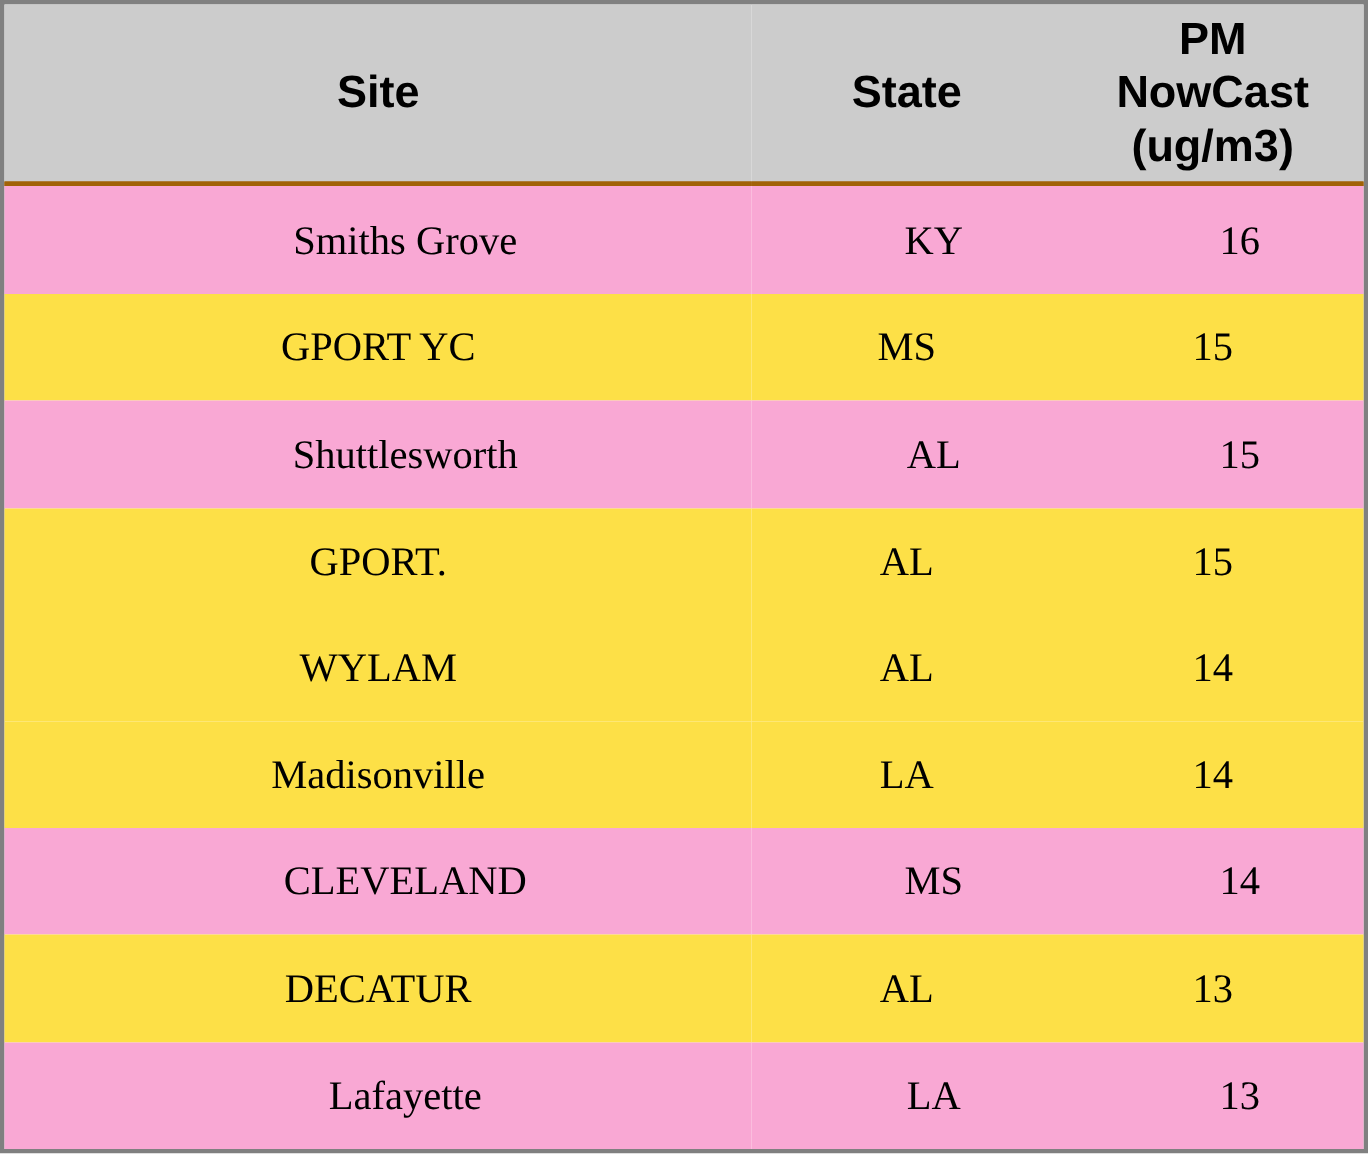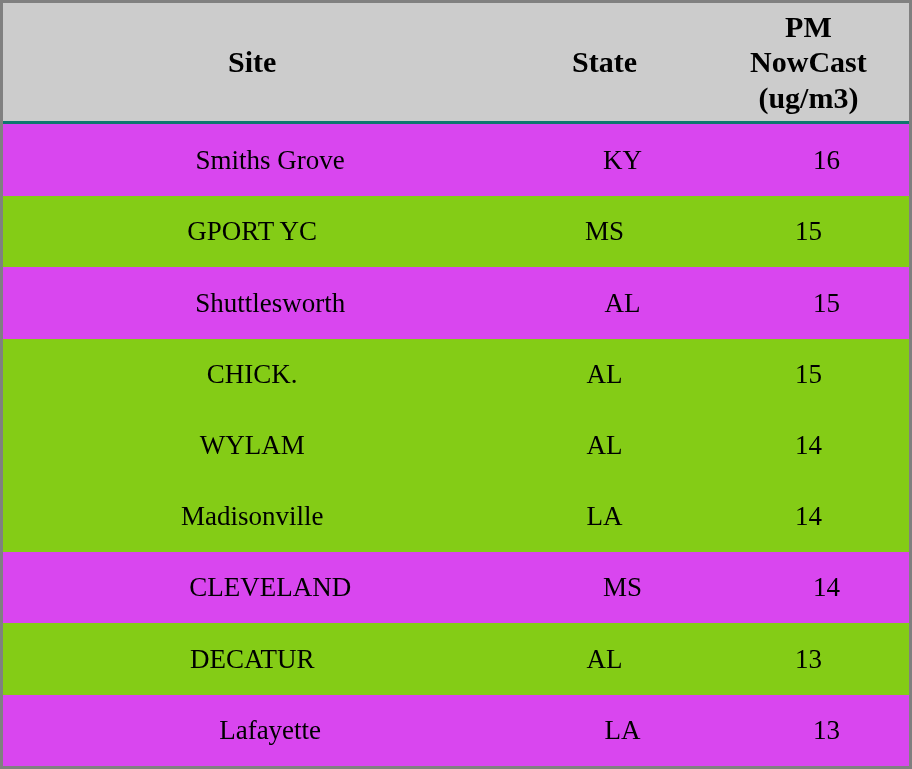--- a/index.html
+++ b/index.html
@@ -22,43 +22,43 @@
   }
   table.data-table {
     width: 100%;
     height: 100%;
     border-collapse: collapse;
     table-layout: fixed;
   }
   thead th {
     background: #cccccc;
     color: #000000;
-    font-family: Liberation Serif, serif;
+    font-family: Liberation Sans, sans-serif;
     font-weight: bold;
     font-size: 30px;
     vertical-align: middle;
     padding: 6px 4px;
-    border-bottom: 3px solid #0f766e;
+    border-bottom: 3px solid #a16207;
     line-height: 1.18;
   }
   tbody td {
     font-family: "Liberation Serif", serif;
     font-size: 27px;
     color: #000000;
     text-align: center;
     vertical-align: middle;
     padding: 8px 4px;
     border: none;
   }
   tbody tr.odd td {
-    background: #d946ef;
+    background: #f9a8d4;
     padding-left: 40px;
   }
   tbody tr.even td {
-    background: #84cc16;
+    background: #fde047;
   }
   col.col-site { width: 55%; }
   col.col-state { width: 22.8%; }
   col.col-value { width: 22.2%; }
 </style>
 </head>
 <body>
 
 <div class="table-wrap">
   <table class="data-table">
@@ -88,21 +88,21 @@
         <td>GPORT YC</td>
         <td>MS</td>
         <td>15</td>
       </tr>
       <tr class="odd">
         <td>Shuttlesworth</td>
         <td>AL</td>
         <td>15</td>
       </tr>
       <tr class="even">
-        <td>CHICK.</td>
+        <td>GPORT.</td>
         <td>AL</td>
         <td>15</td>
       </tr>
       <tr class="even">
         <td>WYLAM</td>
         <td>AL</td>
         <td>14</td>
       </tr>
       <tr class="even">
         <td>Madisonville</td>

